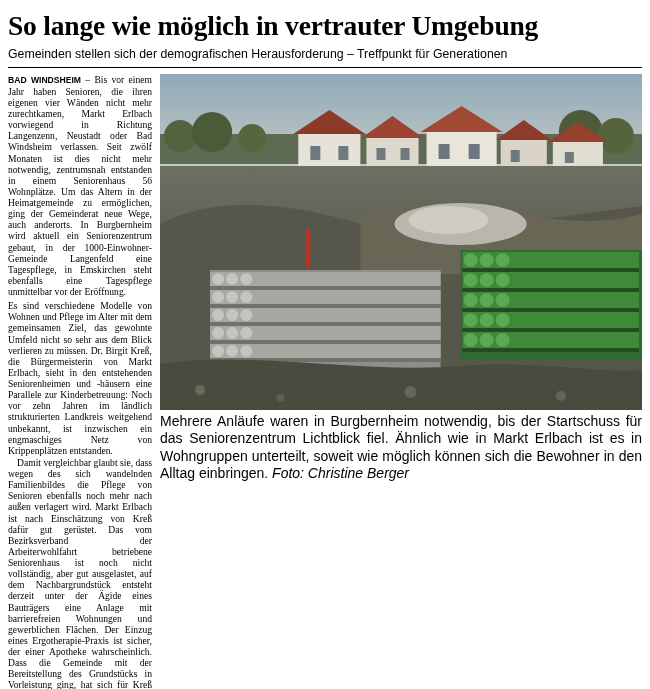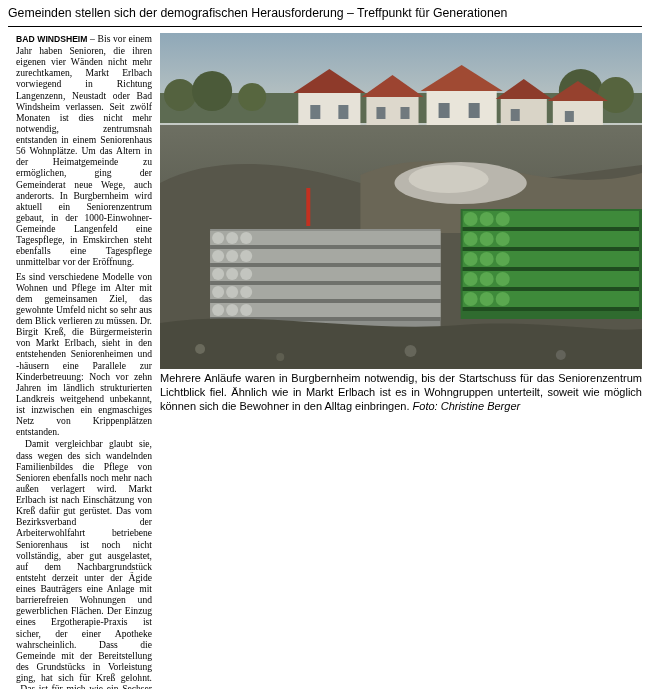--- a/index.html
+++ b/index.html
@@ -62,53 +62,54 @@
     overflow: hidden;
     background: #6e8a9a;
   }
   .photo svg {
     display: block;
     width: 100%;
     height: 100%;
   }
   .caption {
     font-family: "Liberation Sans", sans-serif;
-    font-size: 11px;
+    font-size: 14px;
     line-height: 1.25;
     margin-top: 3px;
     text-align: justify;
   }
   .caption .credit {
     font-style: italic;
   }
   p.body {
     font-family: "Liberation Serif", serif;
     font-size: 9.6px;
     line-height: 1.16;
     text-align: justify;
-    margin: 0 0 0 8px;
+    margin: 0 0 0 0;
     hyphens: auto;
     -webkit-hyphens: auto;
   }
   p.body + p.body {
     text-indent: 9px;
     margin-top: 1px;
   }
   .lead-start {
     font-family: "Liberation Sans", sans-serif;
     font-weight: bold;
     font-size: 8.6px;
   }
   .spacer-sm { height: 3px; }
 </style>
 </head>
 <body>
 
 <div class="page">
 
+  <div class="headline">So lange wie möglich in vertrauter Umgebung</div>
   <div class="subhead">Gemeinden stellen sich der demografischen Herausforderung – Treffpunkt für Generationen</div>
   <div class="hr-main"></div>
 
   <div class="top-area">
 
     <div class="col-lead">
       <p class="body"><span class="lead-start">BAD WINDSHEIM</span><span> – Bis vor einem Jahr haben Senioren, die ihren eigenen vier Wänden nicht mehr zurechtkamen, Markt Erlbach vorwiegend in Richtung Langenzenn, Neustadt oder Bad Windsheim verlassen. Seit zwölf Monaten ist dies nicht mehr notwendig, zentrumsnah entstanden in einem Seniorenhaus 56 Wohnplätze. Um das Altern in der Heimatgemeinde zu ermöglichen, ging der Gemeinderat neue Wege, auch anderorts. In Burgbernheim wird aktuell ein Seniorenzentrum gebaut, in der 1000-Einwohner-Gemeinde Langenfeld eine Tagespflege, in Emskirchen steht ebenfalls eine Tagespflege unmittelbar vor der Eröffnung.</span></p>
       <div class="spacer-sm"></div>
       <p class="body">Es sind verschiedene Modelle von Wohnen und Pflege im Alter mit dem gemeinsamen Ziel, das gewohnte Umfeld nicht so sehr aus dem Blick verlieren zu müssen. Dr. Birgit Kreß, die Bürgermeisterin von Markt Erlbach, sieht in den entstehenden Seniorenheimen und -häusern eine Parallele zur Kinderbetreuung: Noch vor zehn Jahren im ländlich strukturierten Landkreis weitgehend unbekannt, ist inzwischen ein engmaschiges Netz von Krippenplätzen entstanden.</p>
       <p class="body">Damit vergleichbar glaubt sie, dass wegen des sich wandelnden Familienbildes die Pflege von Senioren ebenfalls noch mehr nach außen verlagert wird. Markt Erlbach ist nach Einschätzung von Kreß dafür gut gerüstet. Das vom Bezirksverband der Arbeiterwohlfahrt betriebene Seniorenhaus ist noch nicht vollständig, aber gut ausgelastet, auf dem Nachbargrundstück entsteht derzeit unter der Ägide eines Bauträgers eine Anlage mit barrierefreien Wohnungen und gewerblichen Flächen. Der Einzug eines Ergotherapie-Praxis ist sicher, der einer Apotheke wahrscheinlich. Dass die Gemeinde mit der Bereitstellung des Grundstücks in Vorleistung ging, hat sich für Kreß gelohnt. „Das ist für mich wie ein Sechser im Lotto“, freut sie sich über die zusätzliche Belebung und die Verbesserung der Lebensqualität an zentraler Stelle.</p>

